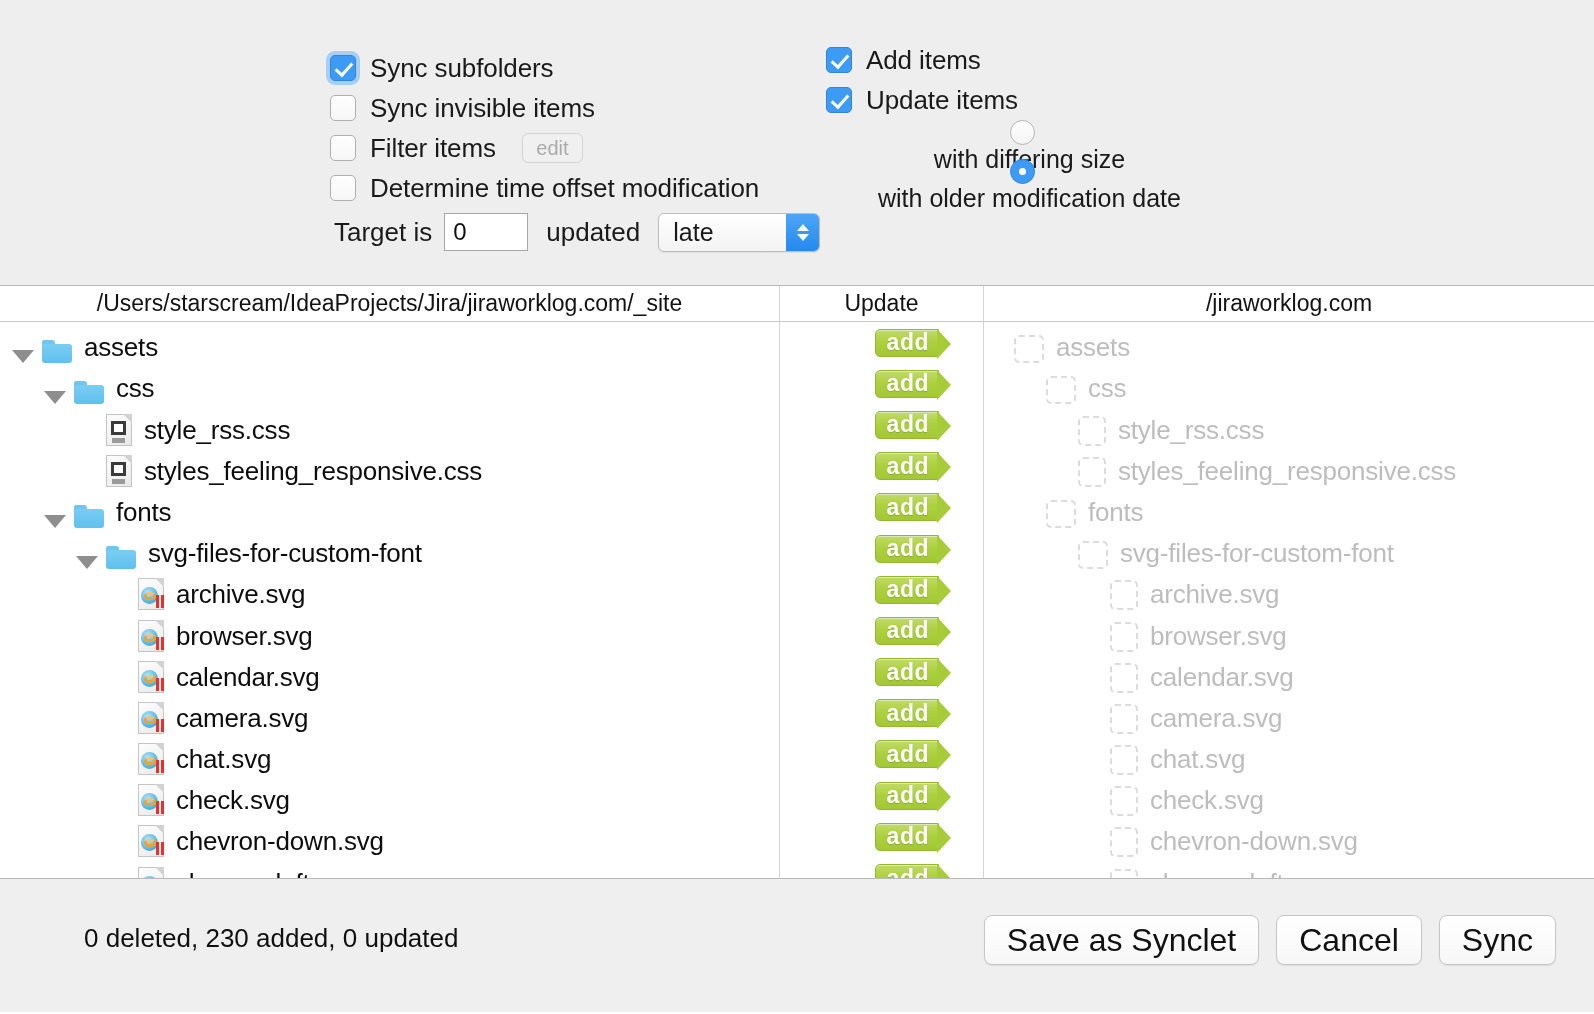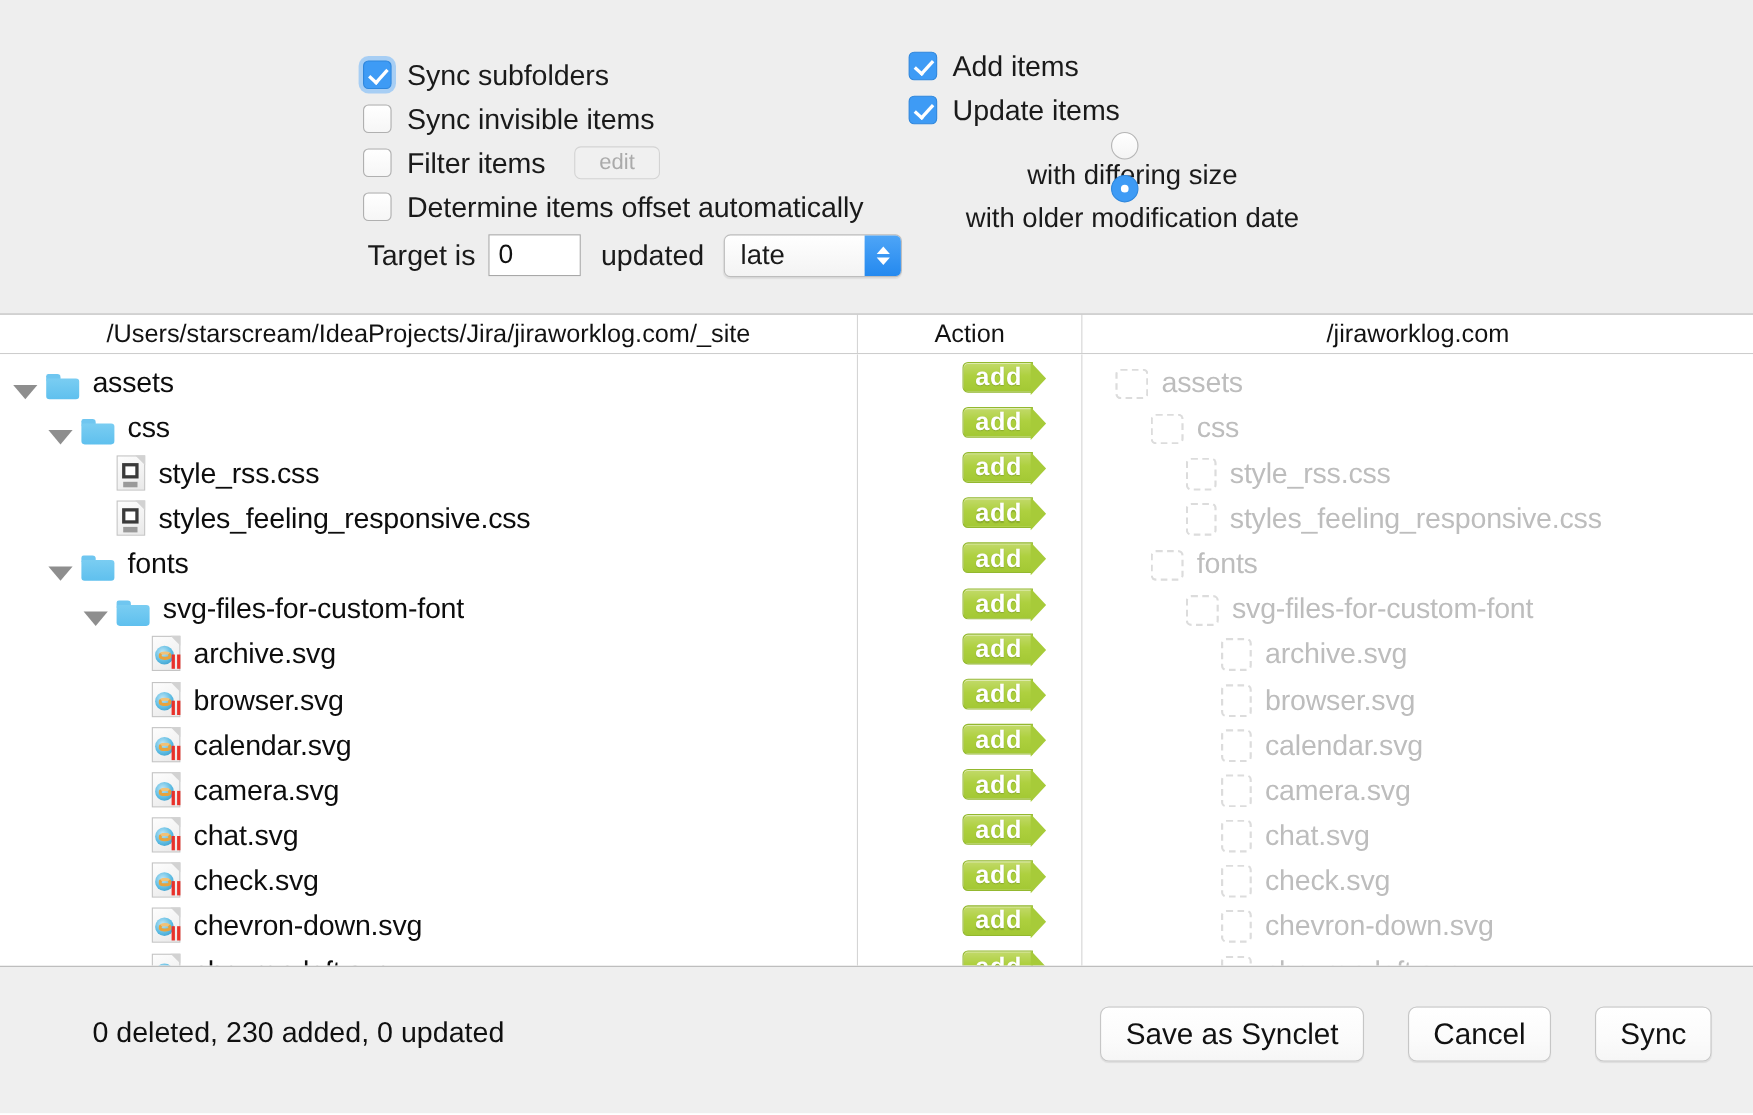--- a/index.html
+++ b/index.html
@@ -112,21 +112,21 @@
   .radio-label {
     font-size: 25px;
     color: #1a1a1a;
     margin-left: 14px;
     white-space: nowrap;
   }
 
   
   .edit-btn {
     margin-left: 26px;
-    width: 78px;
+    width: 61px;
     height: 30px;
     border-radius: 6px;
     border: 1px solid #d3d3d3;
     background: #f0f0f0;
     color: #aaaaaa;
     font-size: 20px;
     font-family: "Liberation Sans", sans-serif;
     line-height: 28px;
     text-align: center;
     box-sizing: border-box;
@@ -448,26 +448,25 @@
   .btn {
     height: 50px;
     min-width: 106px;
     border: 1px solid #c6c6c6;
     border-radius: 8px;
     background: linear-gradient(#ffffff, #fbfbfb 60%, #f6f6f6);
     box-shadow: 0 1px 1px rgba(0,0,0,0.08);
     display: flex;
     align-items: center;
     justify-content: center;
-    font-size: 27px;
+    font-size: 32px;
     color: #111111;
     padding: 0 22px;
     box-sizing: border-box;
     white-space: nowrap;
-    margin-left: 23px;
   }
 </style>
 </head>
 <body>
 
 <div class="options-panel">
 
   <div class="opt-col-left">
     <div class="opt-row">
       <span class="cbox checked focused"></span>
@@ -480,21 +479,21 @@
     </div>
 
     <div class="opt-row">
       <span class="cbox"></span>
       <span class="opt-label">Filter items</span>
       <span class="edit-btn">edit</span>
     </div>
 
     <div class="opt-row">
       <span class="cbox"></span>
-      <span class="opt-label">Determine items offset automatically</span>
+      <span class="opt-label">Determine time offset modification</span>
     </div>
 
     <div class="target-row">
       <span class="target-label">Target is</span>
       <input class="num-field" type="text" value="0" style="">
       <span class="minutes-label">updated</span>
       <span class="select-wrap">
         <span class="select-value">late</span>
         <span class="select-arrows">
           <span class="arr-up"></span>
@@ -523,21 +522,21 @@
 
     <div class="radio-row">
       <span class="rbox checked"></span>
       <span class="radio-label">with older modification date</span>
     </div>
   </div>
 </div>
 
 <div class="col-headers">
   <div class="ch ch-source">/Users/starscream/IdeaProjects/Jira/jiraworklog.com/_site</div>
-  <div class="ch ch-action">Action</div>
+  <div class="ch ch-action">Update</div>
   <div class="ch ch-target">/jiraworklog.com</div>
 </div>
 
 <div class="tree-area">
   <div class="pane-source" id="pane-source">
       <div class="row" style="padding-left: 12px;">
         <span class="tri"></span>
         <span class="folder"></span>
         <span class="rowlabel">assets</span>
       </div>

